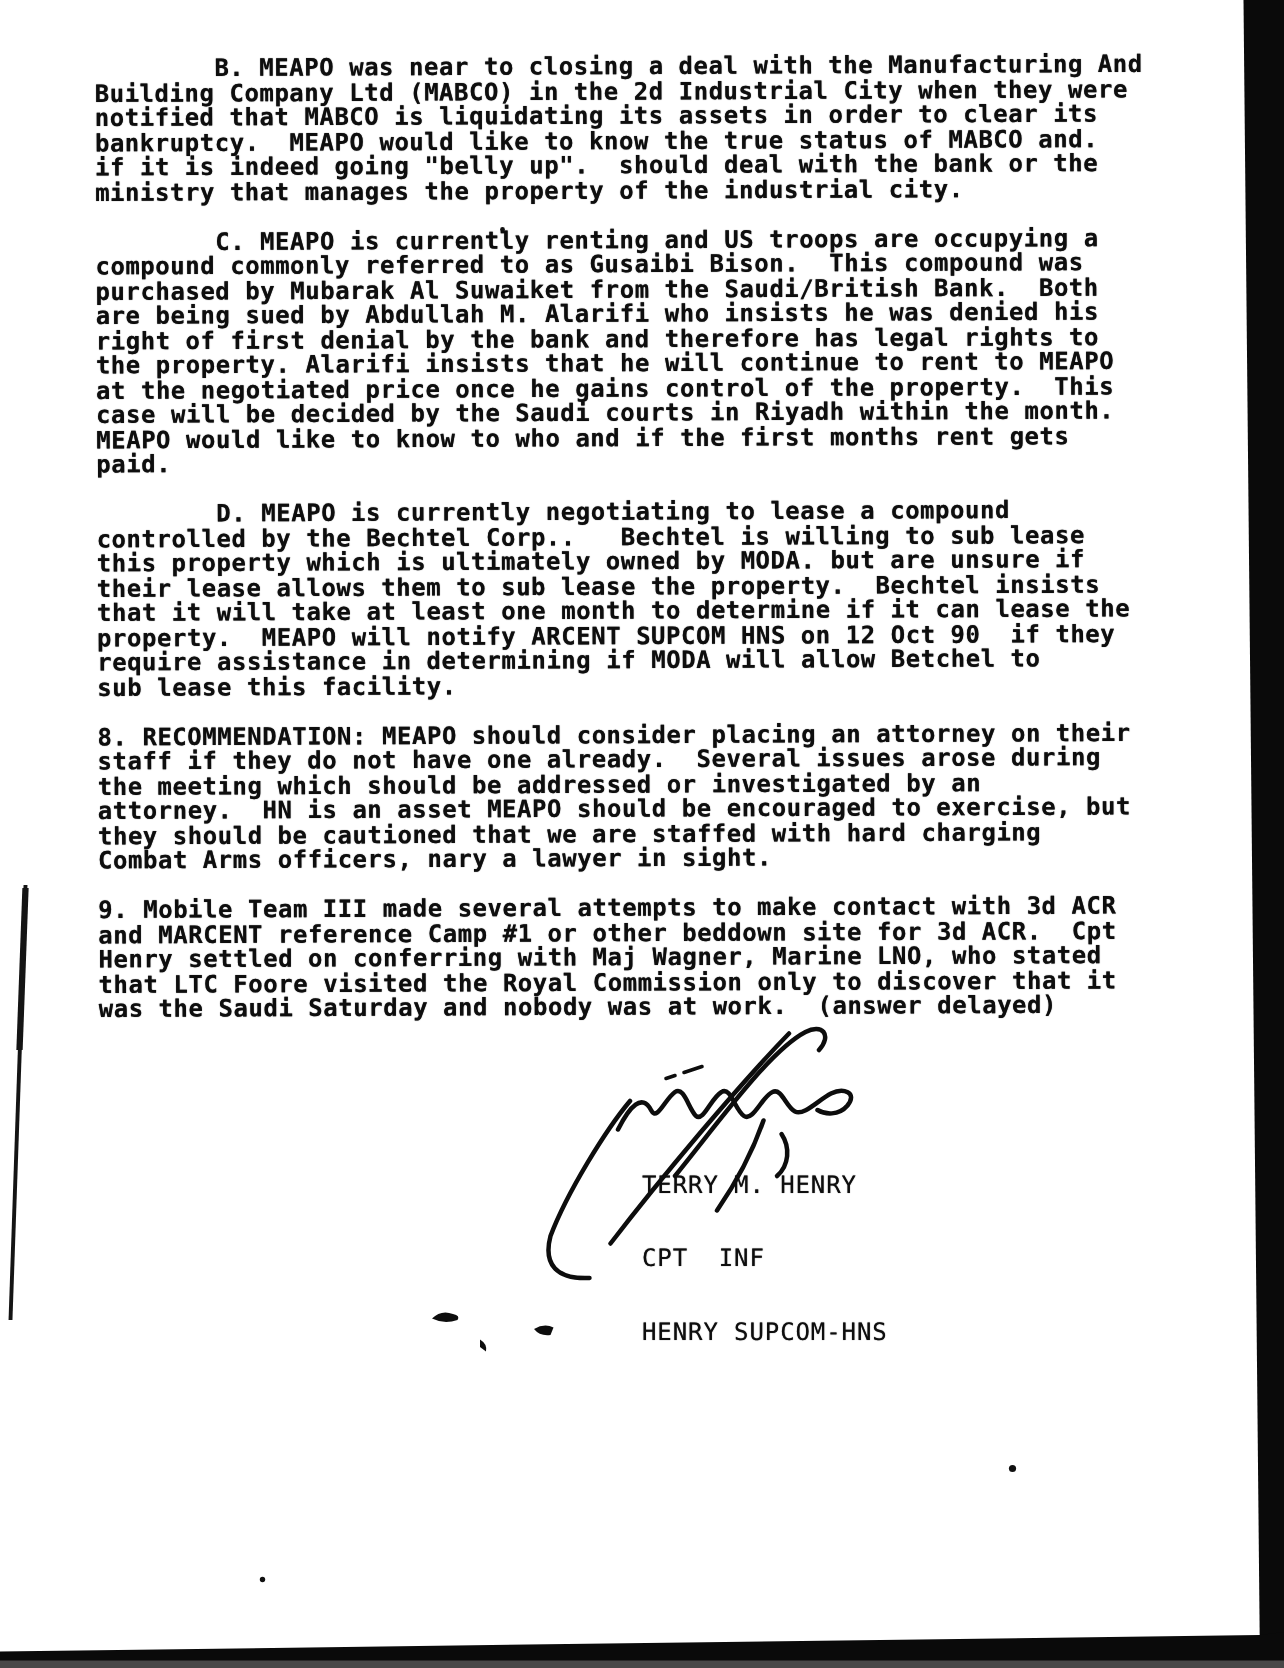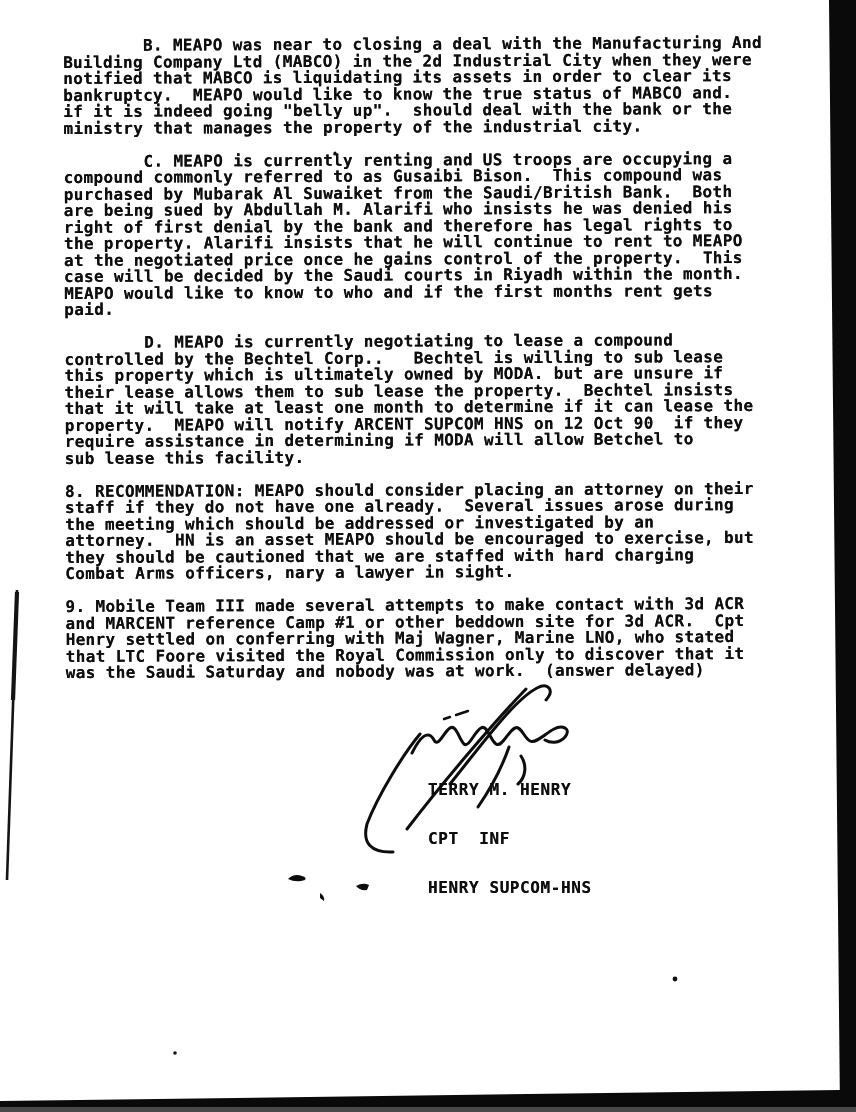--- a/index.html
+++ b/index.html
@@ -16,21 +16,21 @@
     transform:rotate(-0.25deg);transform-origin:0 0;
     color:#0e0e0e;
     font-size:16px;line-height:16.5px;font-weight:700;letter-spacing:0.35px;
     text-shadow:0 0 0.6px rgba(10,10,10,0.8);
   }
   .para{
     white-space:pre-wrap;margin:0 0 16.5px 0;
   }
   .sig-block{
     position:absolute;left:428px;top:750px;
-    color:#0e0e0e;font-size:16px;line-height:16.2px;font-weight:700;
+    color:#0e0e0e;font-size:16px;line-height:16.2px;font-weight:400;
     letter-spacing:0.6px;white-space:pre;
     text-shadow:0 0 0.6px rgba(10,10,10,0.8);
   }
   .artifact-layer{
     position:absolute;left:0;top:0;width:856px;height:1112px;pointer-events:none;
   }
 </style>
 </head>
 <body>
 

